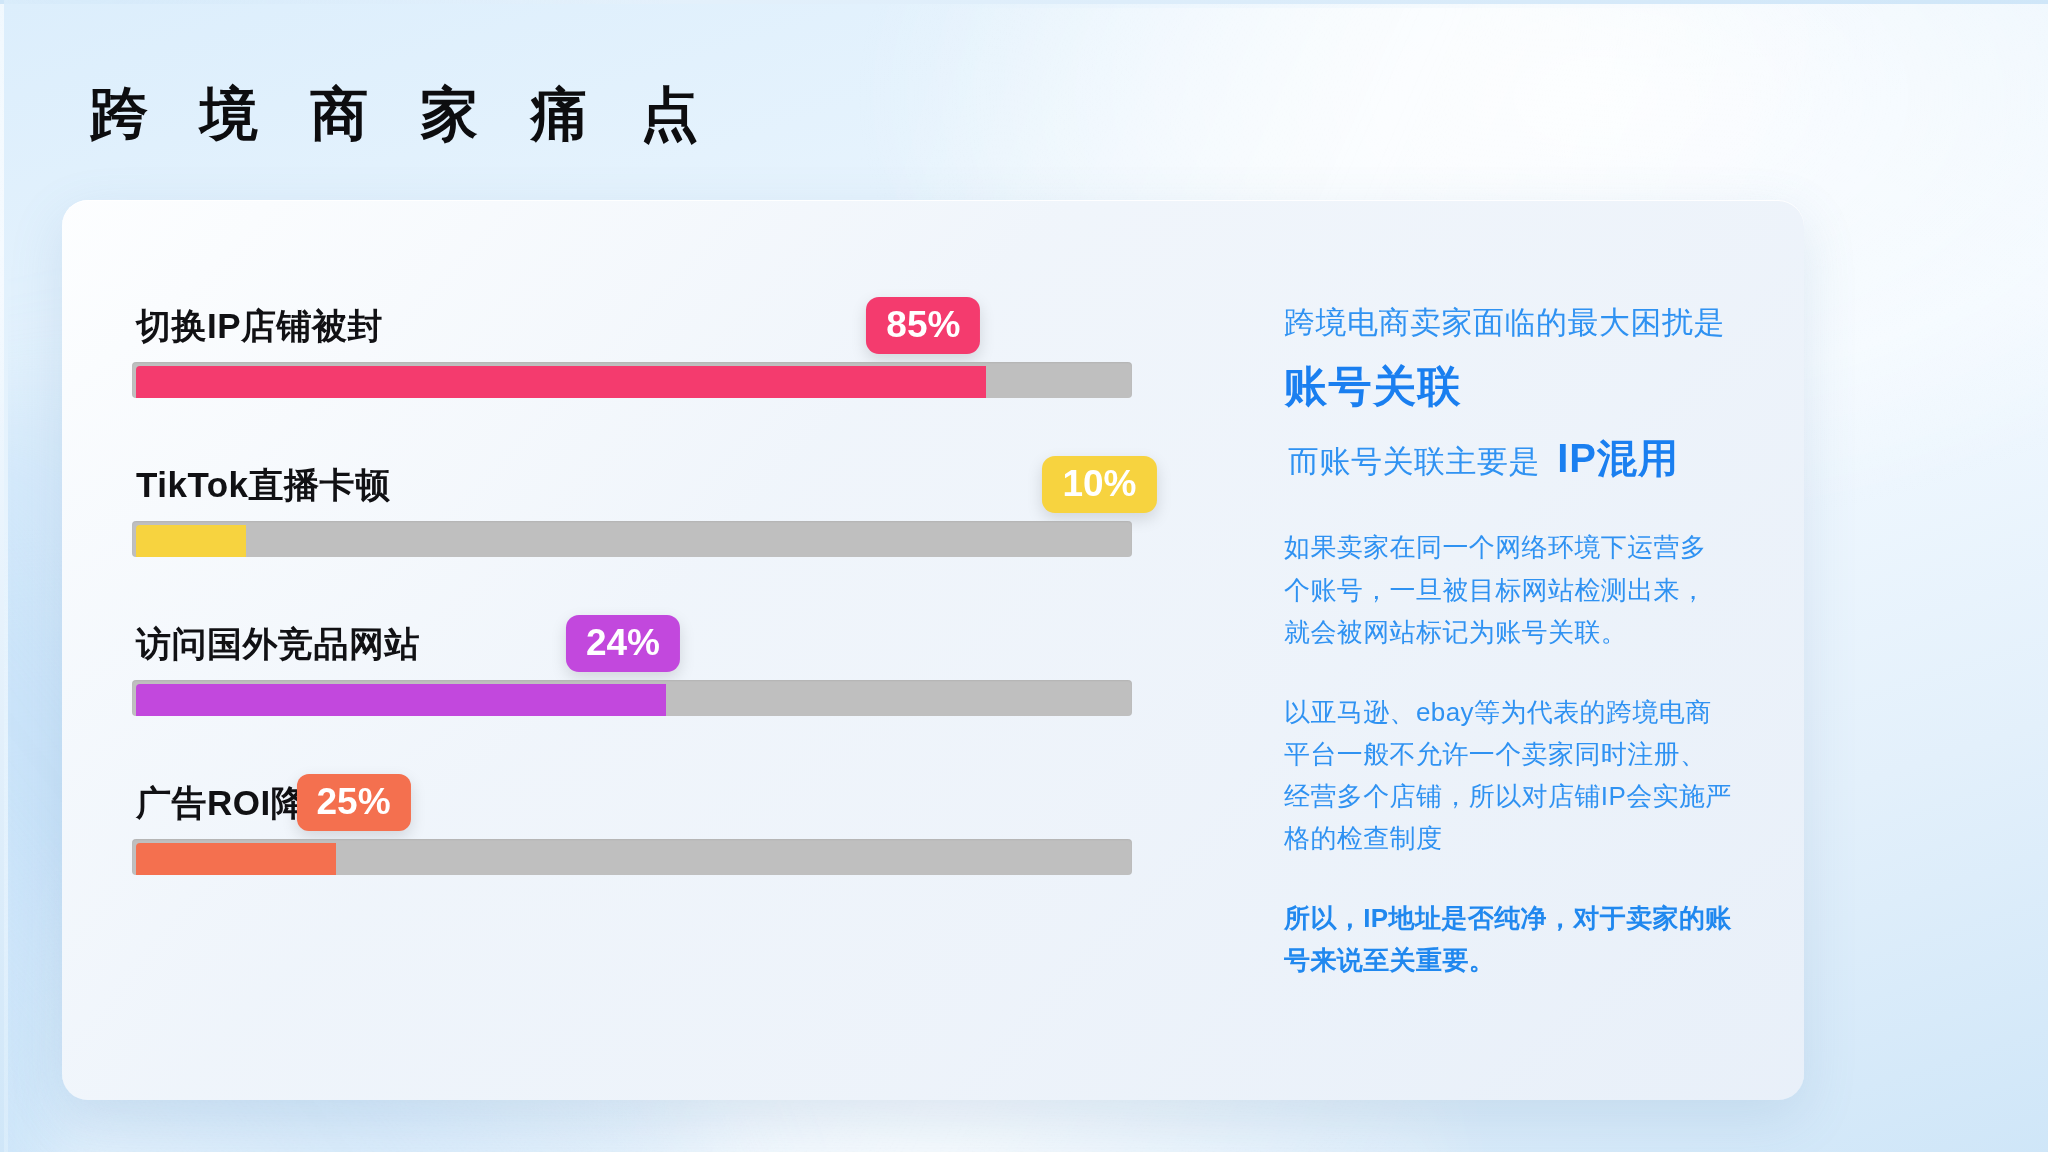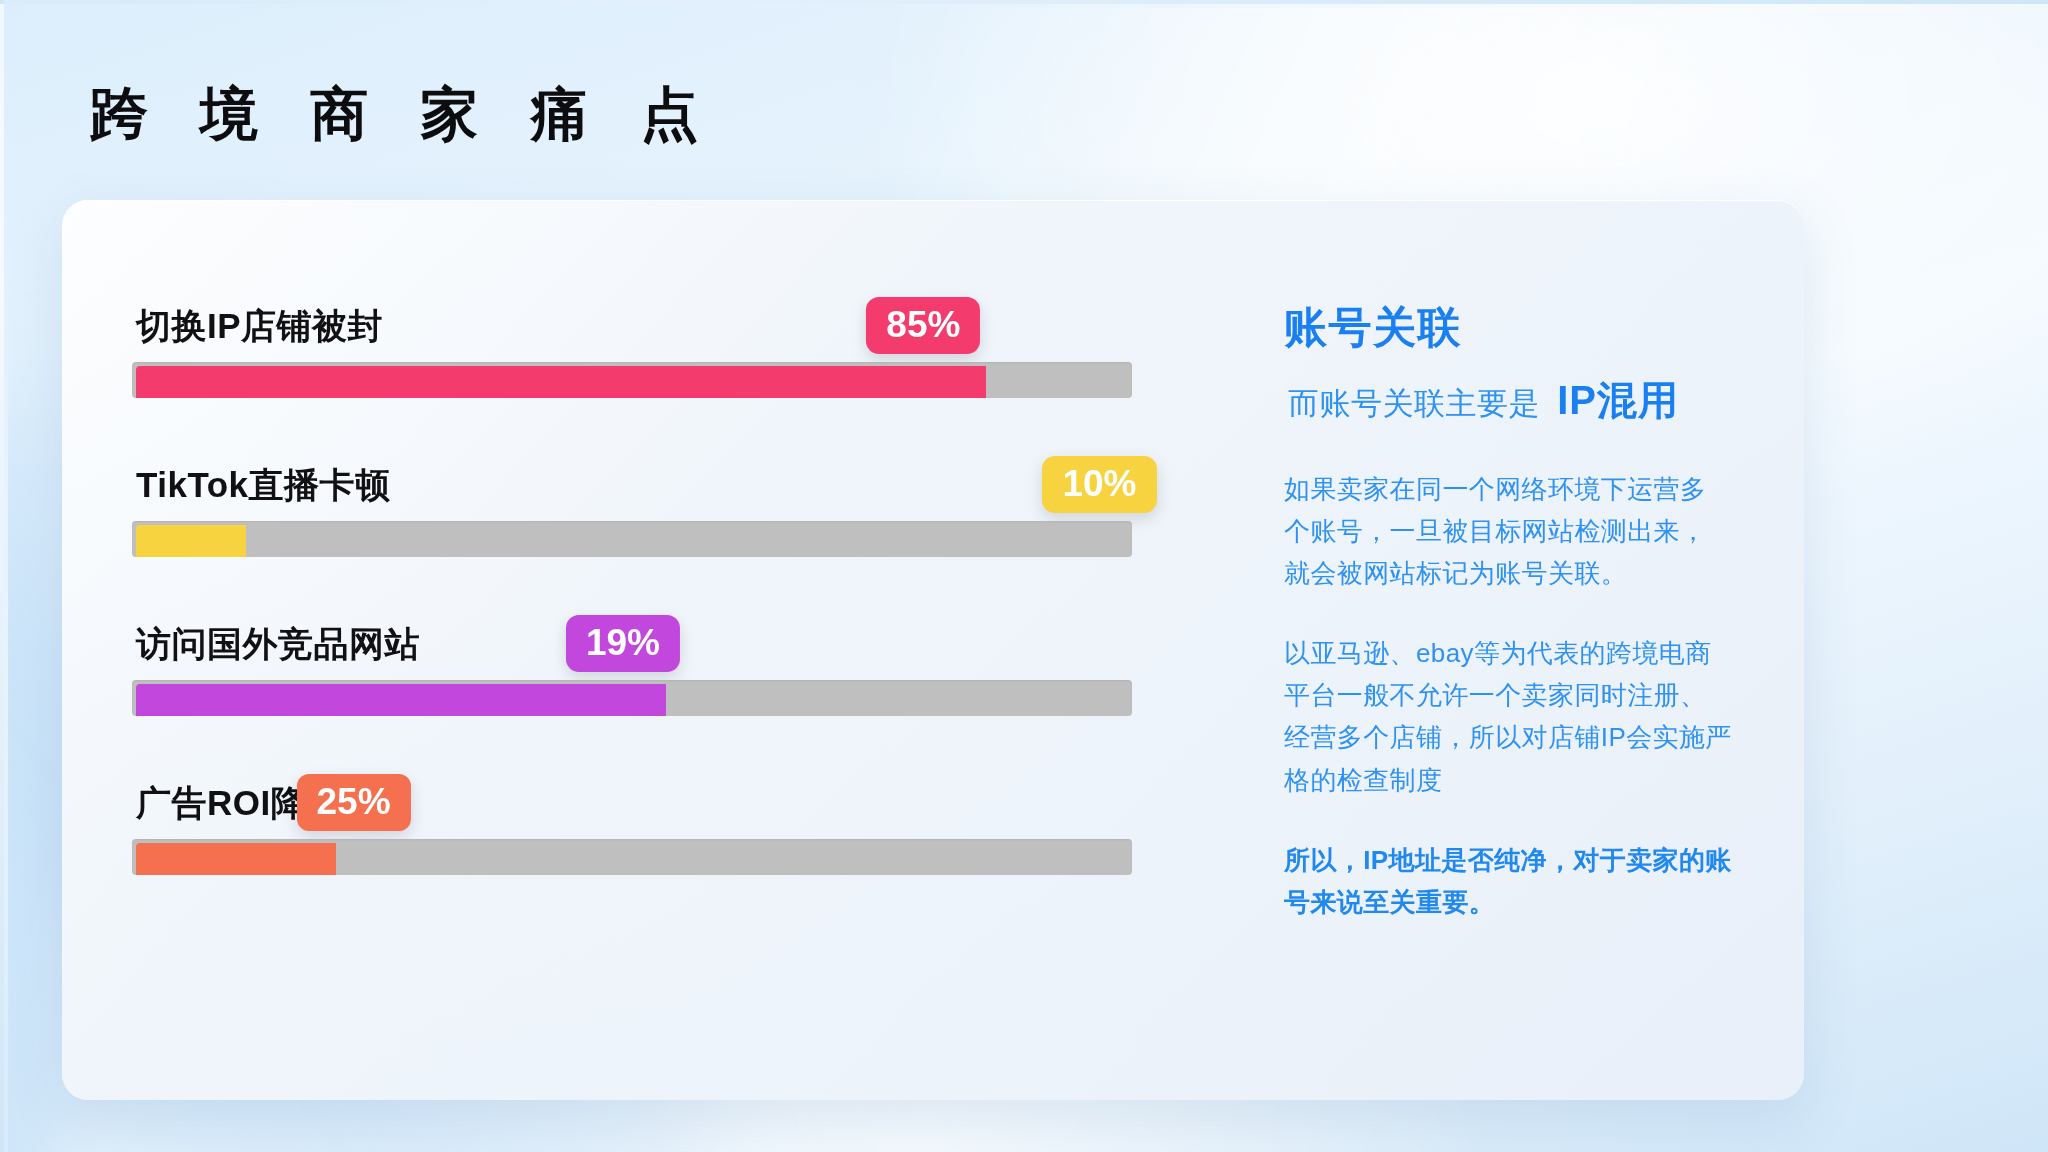--- a/index.html
+++ b/index.html
@@ -112,40 +112,41 @@
         <div class="pct-badge" id="badge-1" style="left: 93%; background: rgb(247, 211, 63);">10%</div>
       </div>
       <div class="track" style="background: rgb(191, 191, 191);">
         <div class="fill" id="fill-1" style="width: 11%; background: rgb(247, 211, 63);"></div>
       </div>
     </div>
 
     <div class="bar-block">
       <div class="bar-head">
         <div class="bar-label">访问国外竞品网站</div>
-        <div class="pct-badge" id="badge-2" style="left: 47%; background: rgb(194, 72, 221);">19%</div>
+        <div class="pct-badge" id="badge-2" style="left: 47%; background: rgb(194, 72, 221);">24%</div>
       </div>
       <div class="track" style="background: rgb(191, 191, 191);">
         <div class="fill" id="fill-2" style="width: 53%; background: rgb(194, 72, 221);"></div>
       </div>
     </div>
 
     <div class="bar-block">
       <div class="bar-head">
         <div class="bar-label">广告ROI降低</div>
         <div class="pct-badge" id="badge-3" style="left: 21%; background: rgb(244, 112, 79); border-radius: 12px;">25%</div>
       </div>
       <div class="track" style="background: rgb(191, 191, 191);">
         <div class="fill" id="fill-3" style="width: 20%; background: rgb(244, 112, 79);"></div>
       </div>
     </div>
 
   </div>
 
   <div class="text-pane">
+    <div class="lead-line">跨境电商卖家面临的最大困扰是</div>
     <div class="lead-strong">账号关联</div>
     <div class="lead-mix"><span>而账号关联主要是 </span><b>IP混用</b></div>
 
     <p class="para">如果卖家在同一个网络环境下运营多个账号，一旦被目标网站检测出来，就会被网站标记为账号关联。</p>
     <p class="para">以亚马逊、ebay等为代表的跨境电商平台一般不允许一个卖家同时注册、经营多个店铺，所以对店铺IP会实施严格的检查制度</p>
     <p class="para bold">所以，IP地址是否纯净，对于卖家的账号来说至关重要。</p>
   </div>
 
 </div>
 

